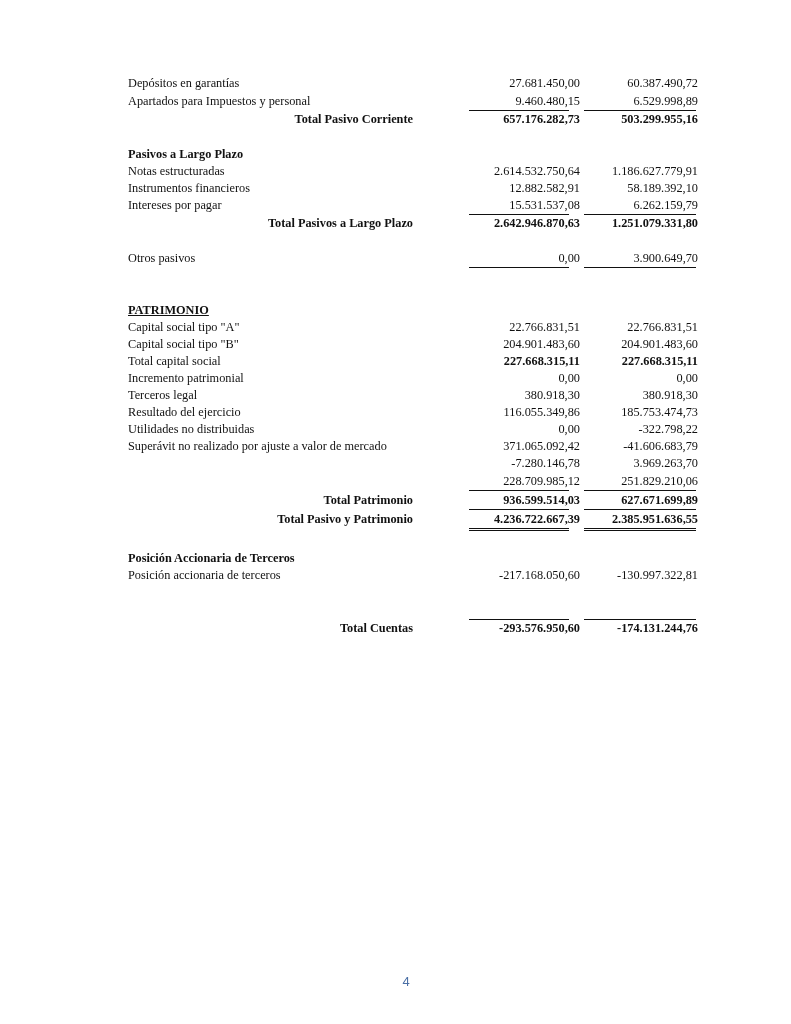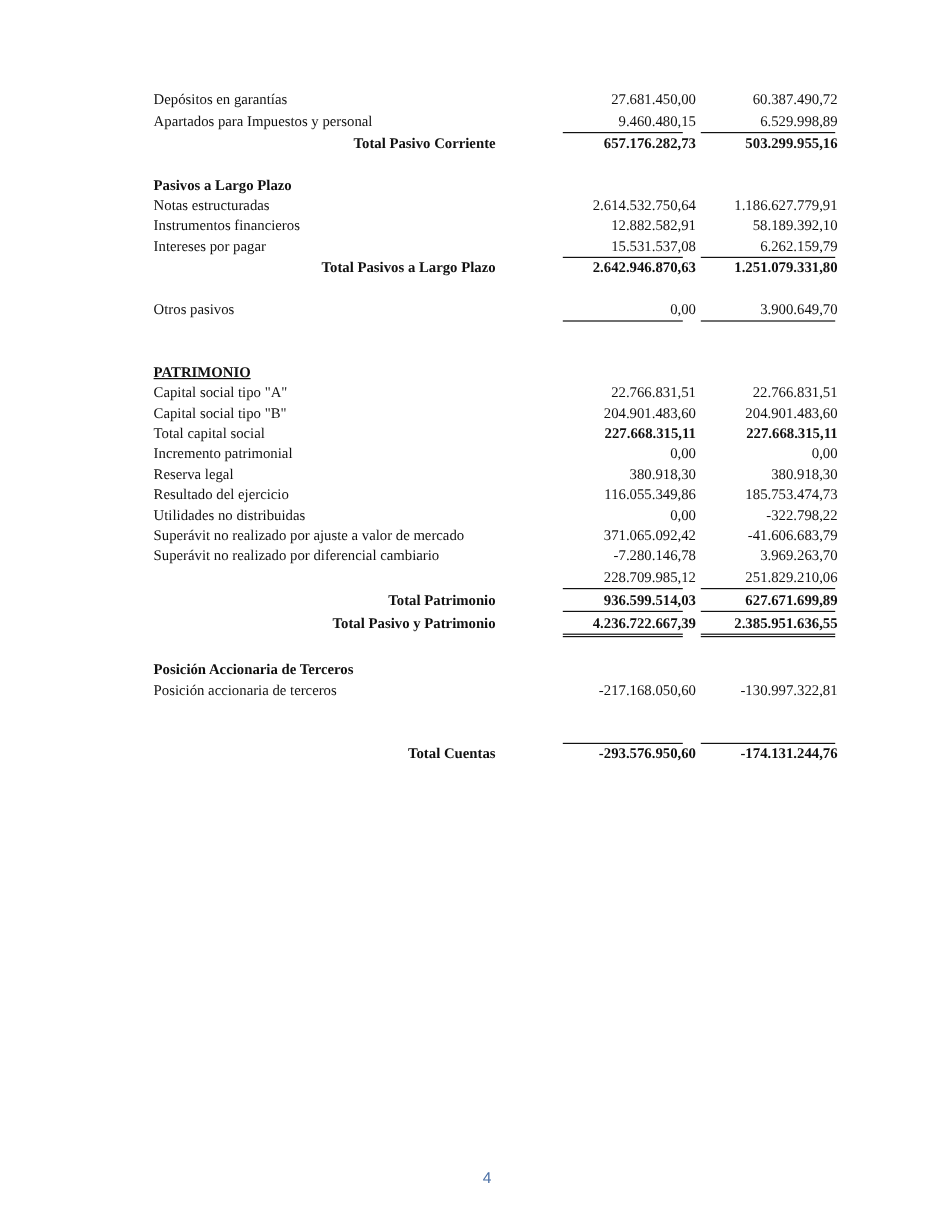--- a/index.html
+++ b/index.html
@@ -97,41 +97,40 @@
     <span class="label bold">Total capital social</span>
     <span class="val c1">227.668.315,11</span>
     <span class="val c2">227.668.315,11</span>
   </div>
   <div class="row" style="top:370px">
     <span class="label">Incremento patrimonial</span>
     <span class="val c1">0,00</span>
     <span class="val c2">0,00</span>
   </div>
   <div class="row" style="top:387px">
-    <span class="label">Reserva legal</span>
+    <span class="label">Terceros legal</span>
     <span class="val c1">380.918,30</span>
     <span class="val c2">380.918,30</span>
   </div>
   <div class="row" style="top:404px">
     <span class="label">Resultado del ejercicio</span>
     <span class="val c1">116.055.349,86</span>
     <span class="val c2">185.753.474,73</span>
   </div>
   <div class="row" style="top:421px">
     <span class="label">Utilidades no distribuidas</span>
     <span class="val c1">0,00</span>
     <span class="val c2">-322.798,22</span>
   </div>
   <div class="row" style="top:438px">
     <span class="label">Superávit no realizado por ajuste a valor de mercado</span>
     <span class="val c1">371.065.092,42</span>
     <span class="val c2">-41.606.683,79</span>
   </div>
   <div class="row" style="top:455px">
-    <span class="label">Superávit no realizado por diferencial cambiario</span>
     <span class="val c1">-7.280.146,78</span>
     <span class="val c2">3.969.263,70</span>
   </div>
   <div class="row" style="top:473px">
     <span class="val c1">228.709.985,12</span>
     <span class="val c2">251.829.210,06</span>
   </div>
   <div class="rule r1" style="top:490px"></div>
   <div class="rule r2" style="top:490px"></div>
   <div class="row bold-vals" style="top:492px">

